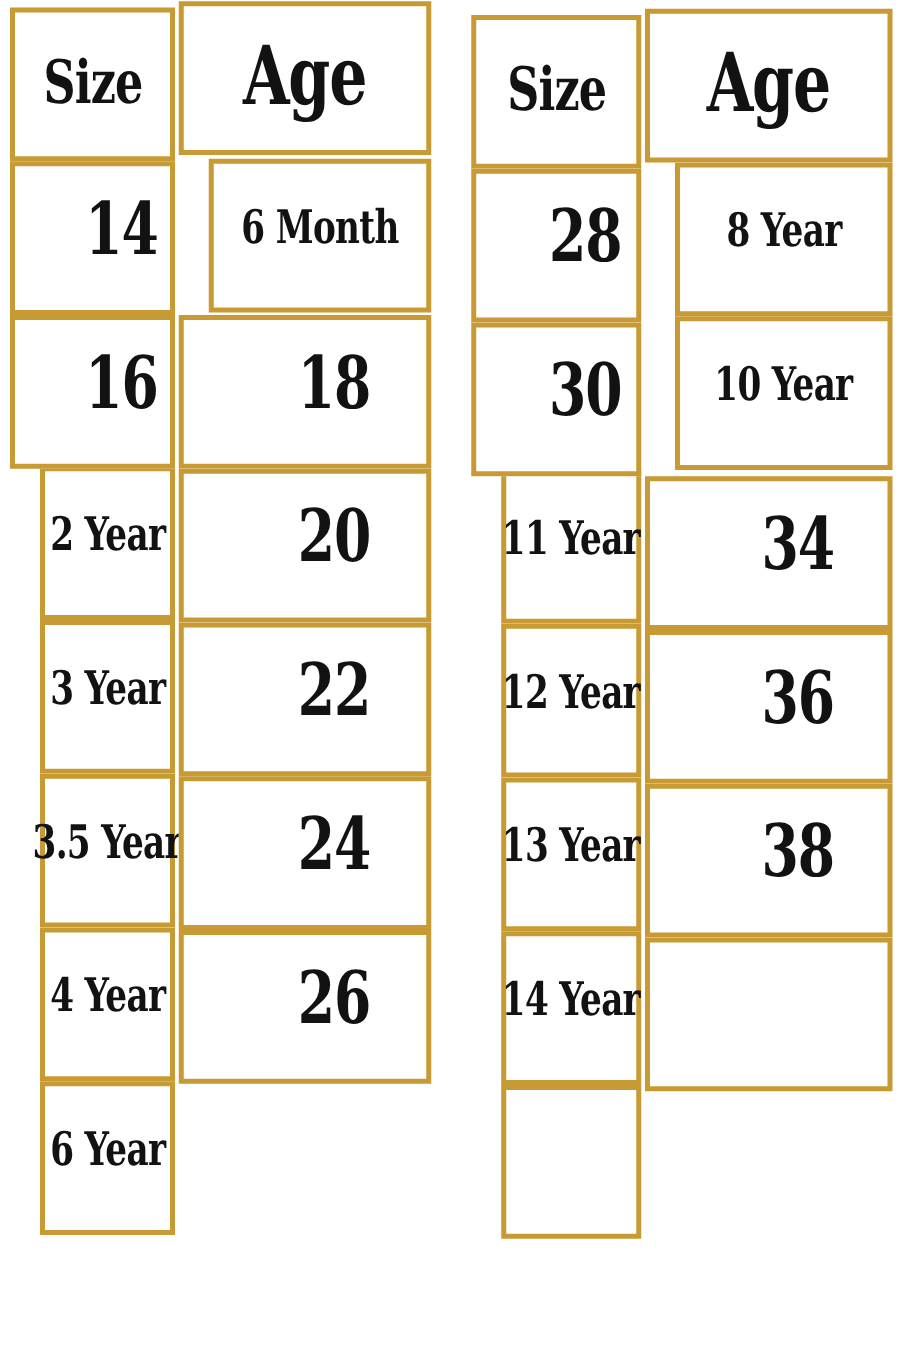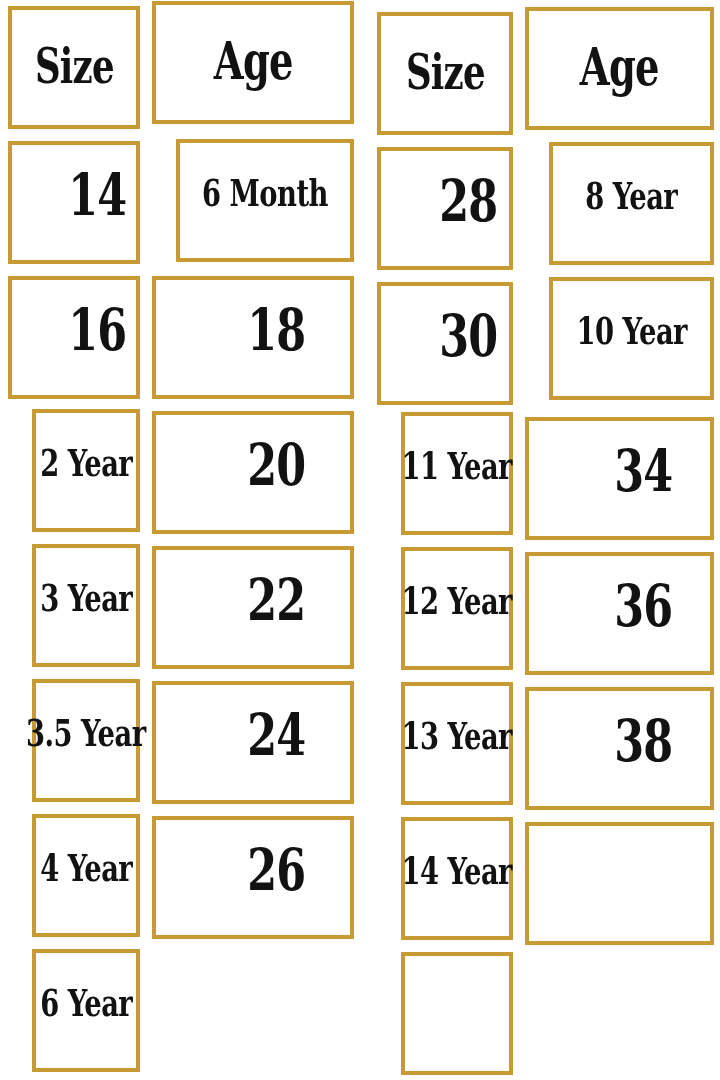--- a/index.html
+++ b/index.html
@@ -8,21 +8,21 @@
     --bg: #FFFFFF;
   }
   * { margin: 0; padding: 0; box-sizing: border-box; }
   html, body {
     width: 720px; height: 1080px;
     background: var(--bg);
     font-family: "DejaVu Serif", "Liberation Serif", serif;
     overflow: hidden;
     position: relative;
   }
-  .size-chart { position: absolute; display: grid; column-gap: 3px; row-gap: 0; gap: 12px; }
+  .size-chart { position: absolute; display: grid; column-gap: 3px; row-gap: 0; }
   .t1 {
     left: 8px; top: 4px; width: 327px;
     grid-template-columns: 132px 1fr;
     grid-auto-rows: 123px;
   }
   .t2 {
     left: 377px; top: 7px; width: 337px;
     grid-template-columns: 136px 1fr;
     grid-auto-rows: 123px;
   }
@@ -38,21 +38,21 @@
   }
   .cell span {
     display: inline-block;
     transform: scaleX(0.74);
     transform-origin: center;
     white-space: nowrap;
     letter-spacing: -0.02em;
   }
   .cell.head { padding-bottom: 4px; }
   .head.col-size { font-size: 48px; }
-  .head.col-age  { font-size: 52px; }
+  .head.col-age  { font-size: 65px; }
   .data.col-size { font-size: 58px; padding-left: 47px; }
   .data.col-age  { font-size: 37px; margin-left: 24px; }
   
   .t1 .col-size { transform: translateY(2px); }
   .t1 .head.col-age { transform: translateY(-3px); }
   .t2 .col-size { transform: translateY(5px); }
   .t2 .data.col-age:nth-child(8) { transform: translateY(-2px); }
 </style>
 </head>
 <body>

